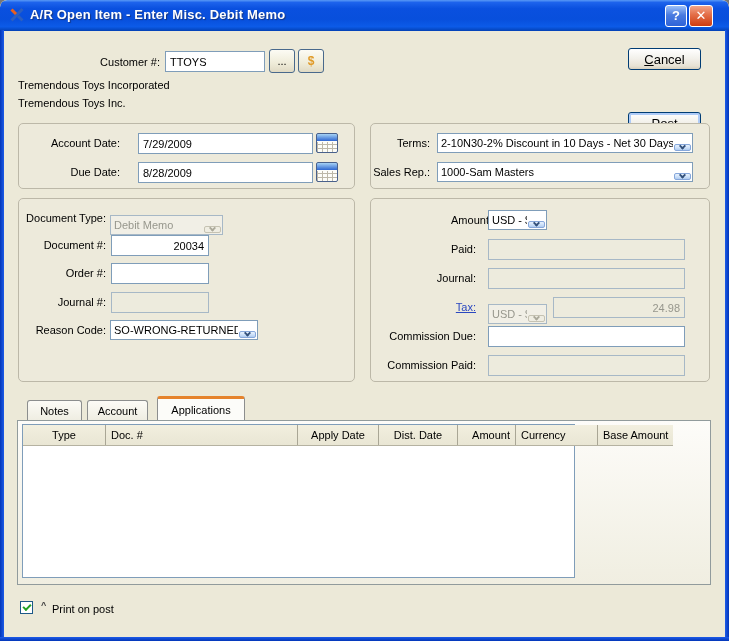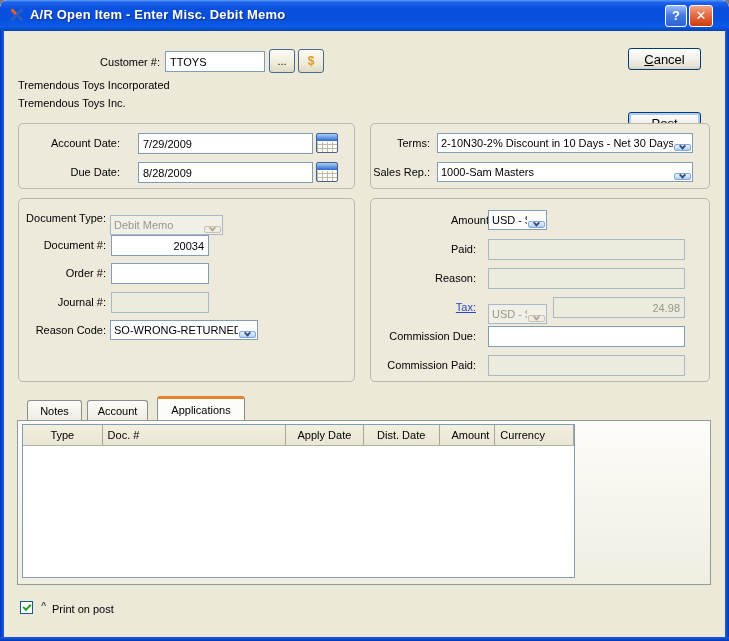--- a/index.html
+++ b/index.html
@@ -85,21 +85,21 @@
   }
   .tab.active{
     top:396px;height:24px;background:#FCFCF9;border-top:3px solid #E5832C;z-index:3;
   }
   .tabpanel{
     position:absolute;left:17px;top:420px;width:694px;height:165px;
     border:1px solid #919B9C;background:linear-gradient(180deg,#FDFCF9 0%,#F0EEE1 100%);z-index:2;
   }
   .grid{
     position:absolute;left:22px;top:424px;width:553px;height:154px;
-    border:1px solid #7F9DB9;background:#fff;z-index:3;display:flex;flex-direction:column;
+    border:1px solid #7F9DB9;background:#fff;z-index:3;display:flex;flex-direction:row;
   }
   .grid-header{
     height:21px;display:flex;background:linear-gradient(180deg,#F2EFDF 0%,#E9E6D4 100%);
     border-bottom:1px solid #B5B2A1;flex:none;
   }
   .gh{
     height:100%;border-right:1px solid #A9A695;display:flex;align-items:center;
     padding:0 5px;white-space:nowrap;overflow:hidden;
   }
   .gh.c{justify-content:center;}
@@ -197,21 +197,21 @@
   <div class="group" style="left:370px;top:198px;width:340px;height:184px;"></div>
   <div class="lbl" style="left:372px;top:214px;width:120px;">Amount:</div>
   <div class="combo" style="left:488px;top:210px;width:59px;">
     <span class="val">USD - $</span>
     <span class="arrowbox">
         <span class="chev"></span>
       </span>
   </div>
   <div class="lbl" style="left:356px;top:243px;width:120px;">Paid:</div>
   <input class="txt dis" style="left: 488px; top: 239px; width: 197px;" disabled="" value="">
-  <div class="lbl" style="left:356px;top:272px;width:120px;">Reason:</div>
+  <div class="lbl" style="left:356px;top:272px;width:120px;">Journal:</div>
   <input class="txt dis" style="left: 488px; top: 268px; width: 197px;" disabled="" value="">
   <div class="lbl" style="left:356px;top:301px;width:120px;"><span class="link">Tax:</span></div>
   <div class="combo dis" style="left:488px;top:297px;width:59px;">
     <span class="val">USD - $</span>
     <span class="arrowbox">
         <span class="chev"></span>
       </span>
   </div>
   <input class="txt dis ralign" style="left: 553px; top: 297px; width: 132px;" disabled="" value="24.98">
   <div class="lbl" style="left:356px;top:330px;width:120px;">Commission Due:</div>
@@ -225,20 +225,21 @@
   <div class="tabpanel"></div>
 
   <div class="grid">
     <div class="grid-header">
       <div class="gh c" style="width:83px;">Type</div>
       <div class="gh" style="width:192px;">Doc. #</div>
       <div class="gh c" style="width:81px;">Apply Date</div>
       <div class="gh c" style="width:79px;">Dist. Date</div>
       <div class="gh r" style="width:58px;">Amount</div>
       <div class="gh" style="width:82px;">Currency</div>
+      <div class="gh r last">Base Amount</div>
     </div>
     <div class="grid-body"></div>
   </div>
 
   <div class="checkbox"></div>
   <div class="caret-mark">^</div>
   <div class="static" style="left:52px;top:603px;">Print on post</div>
 
 </div>
 

